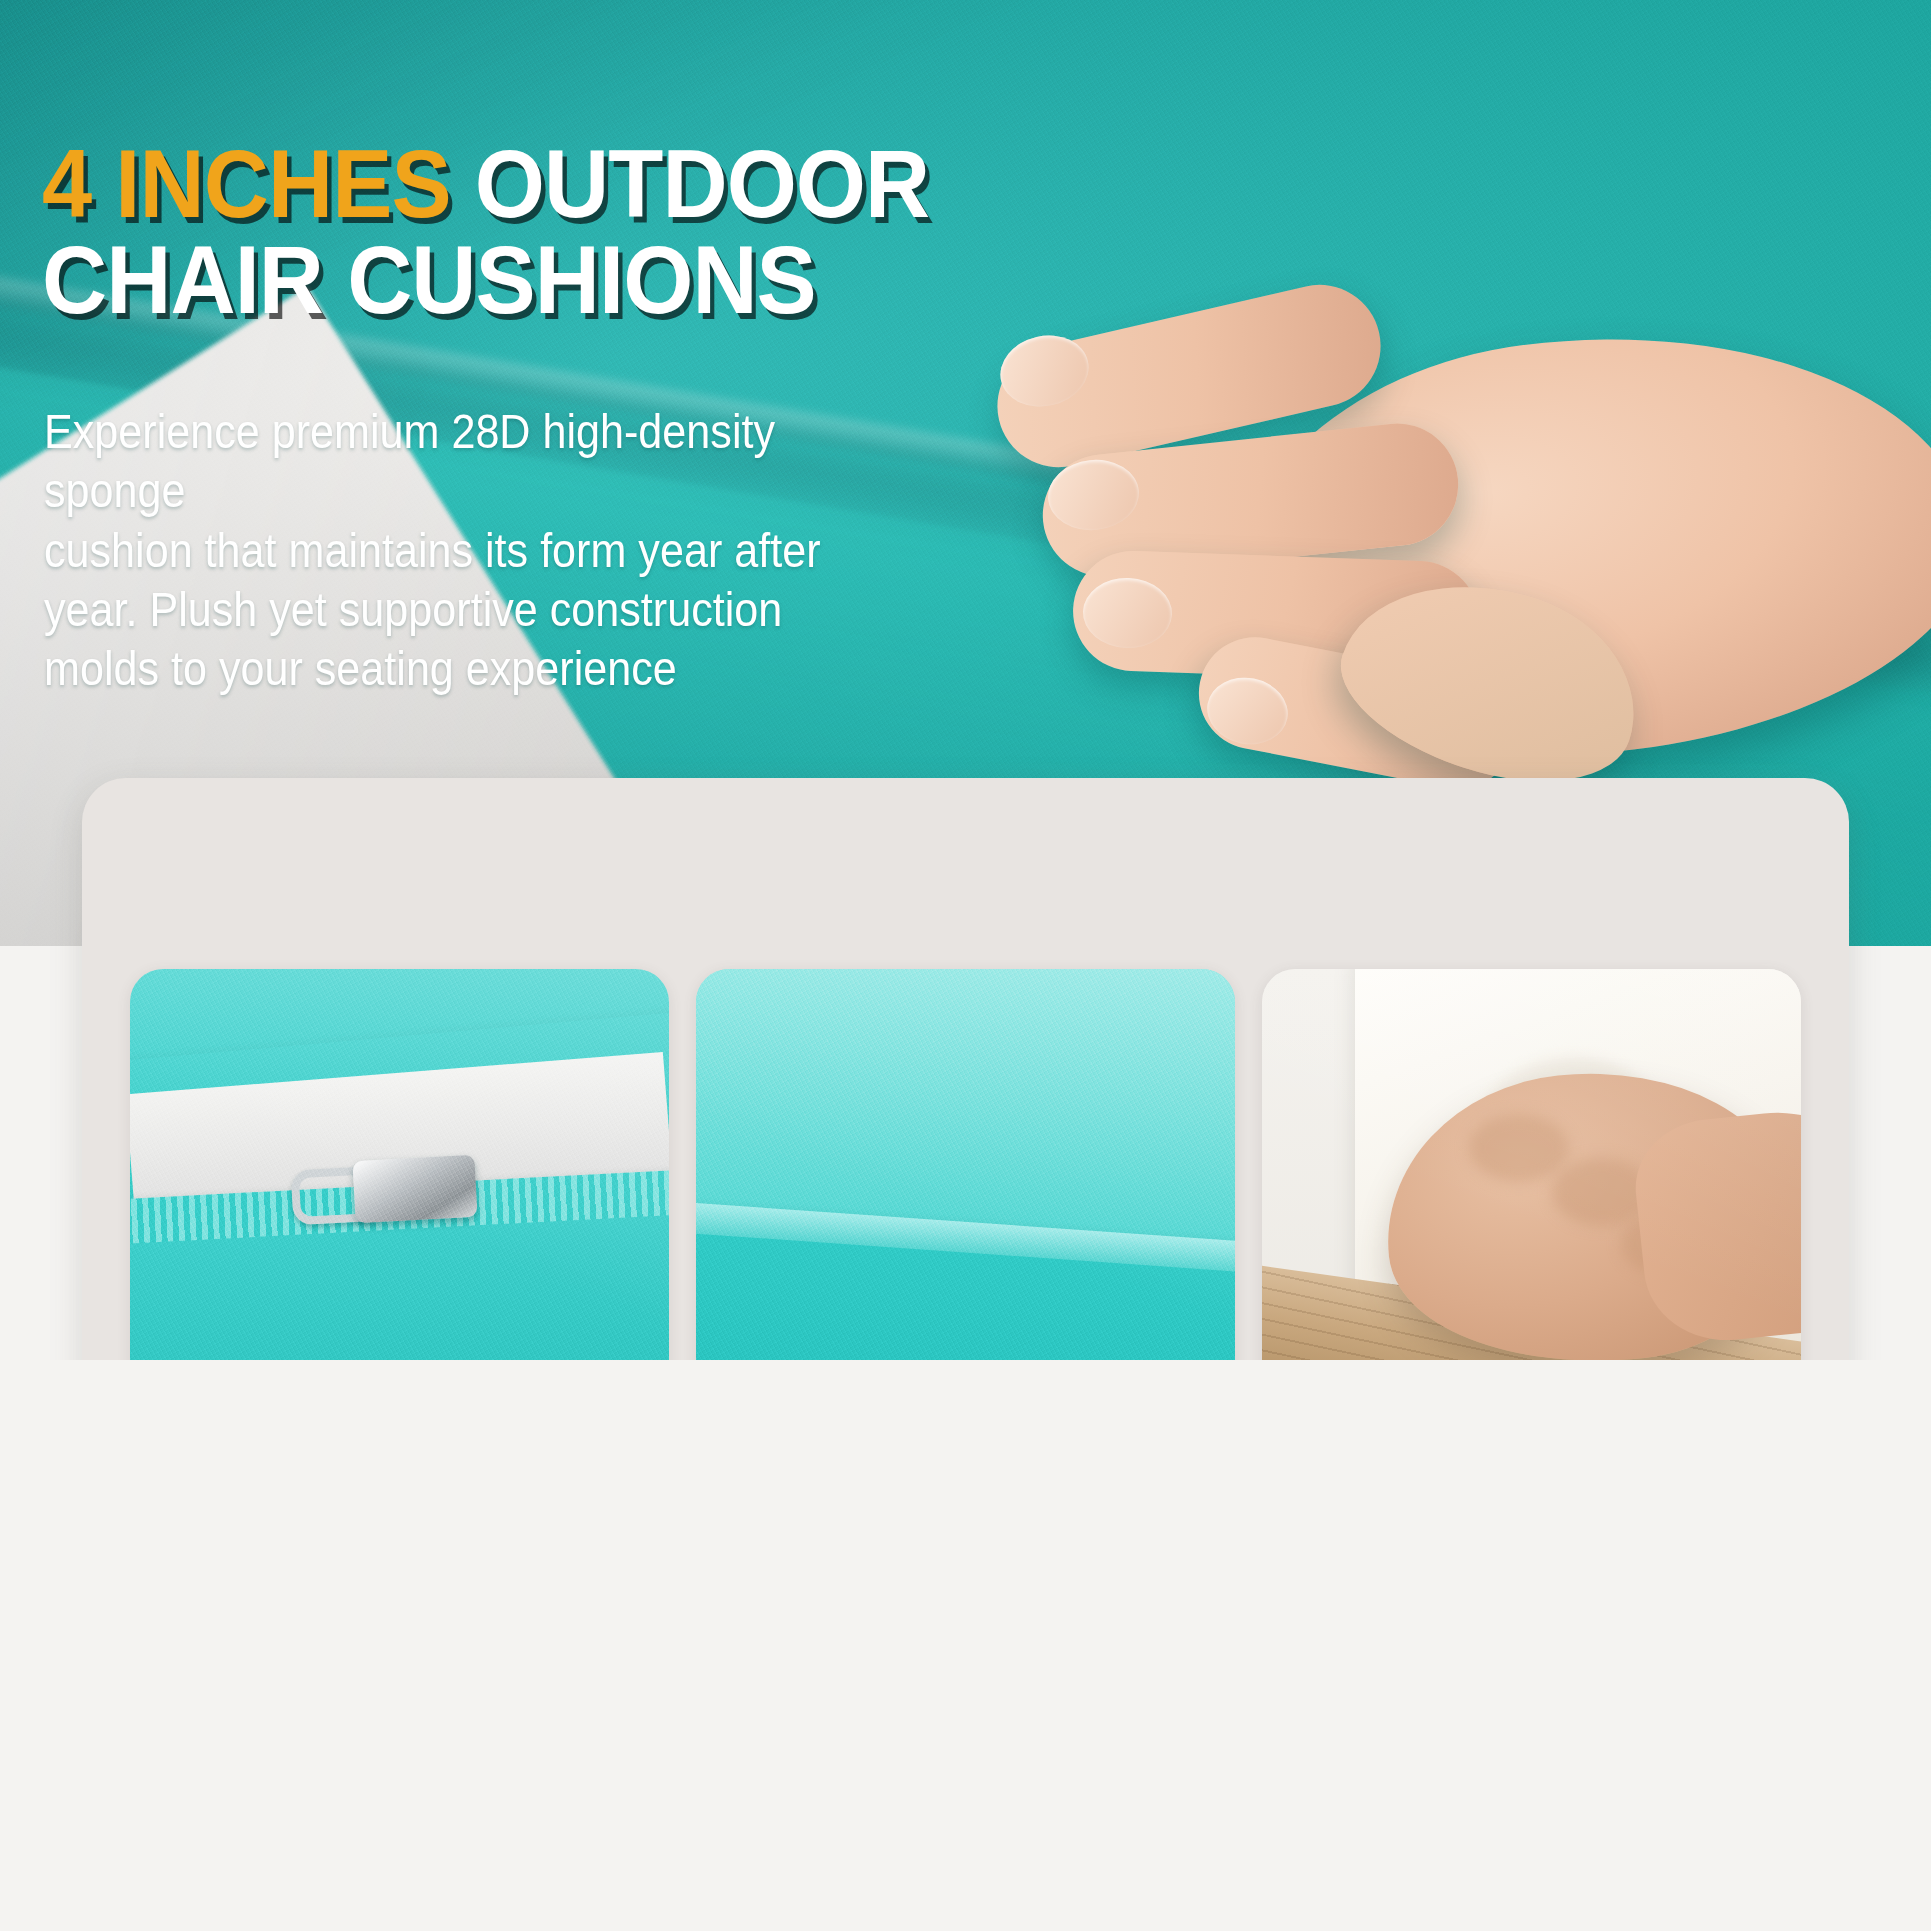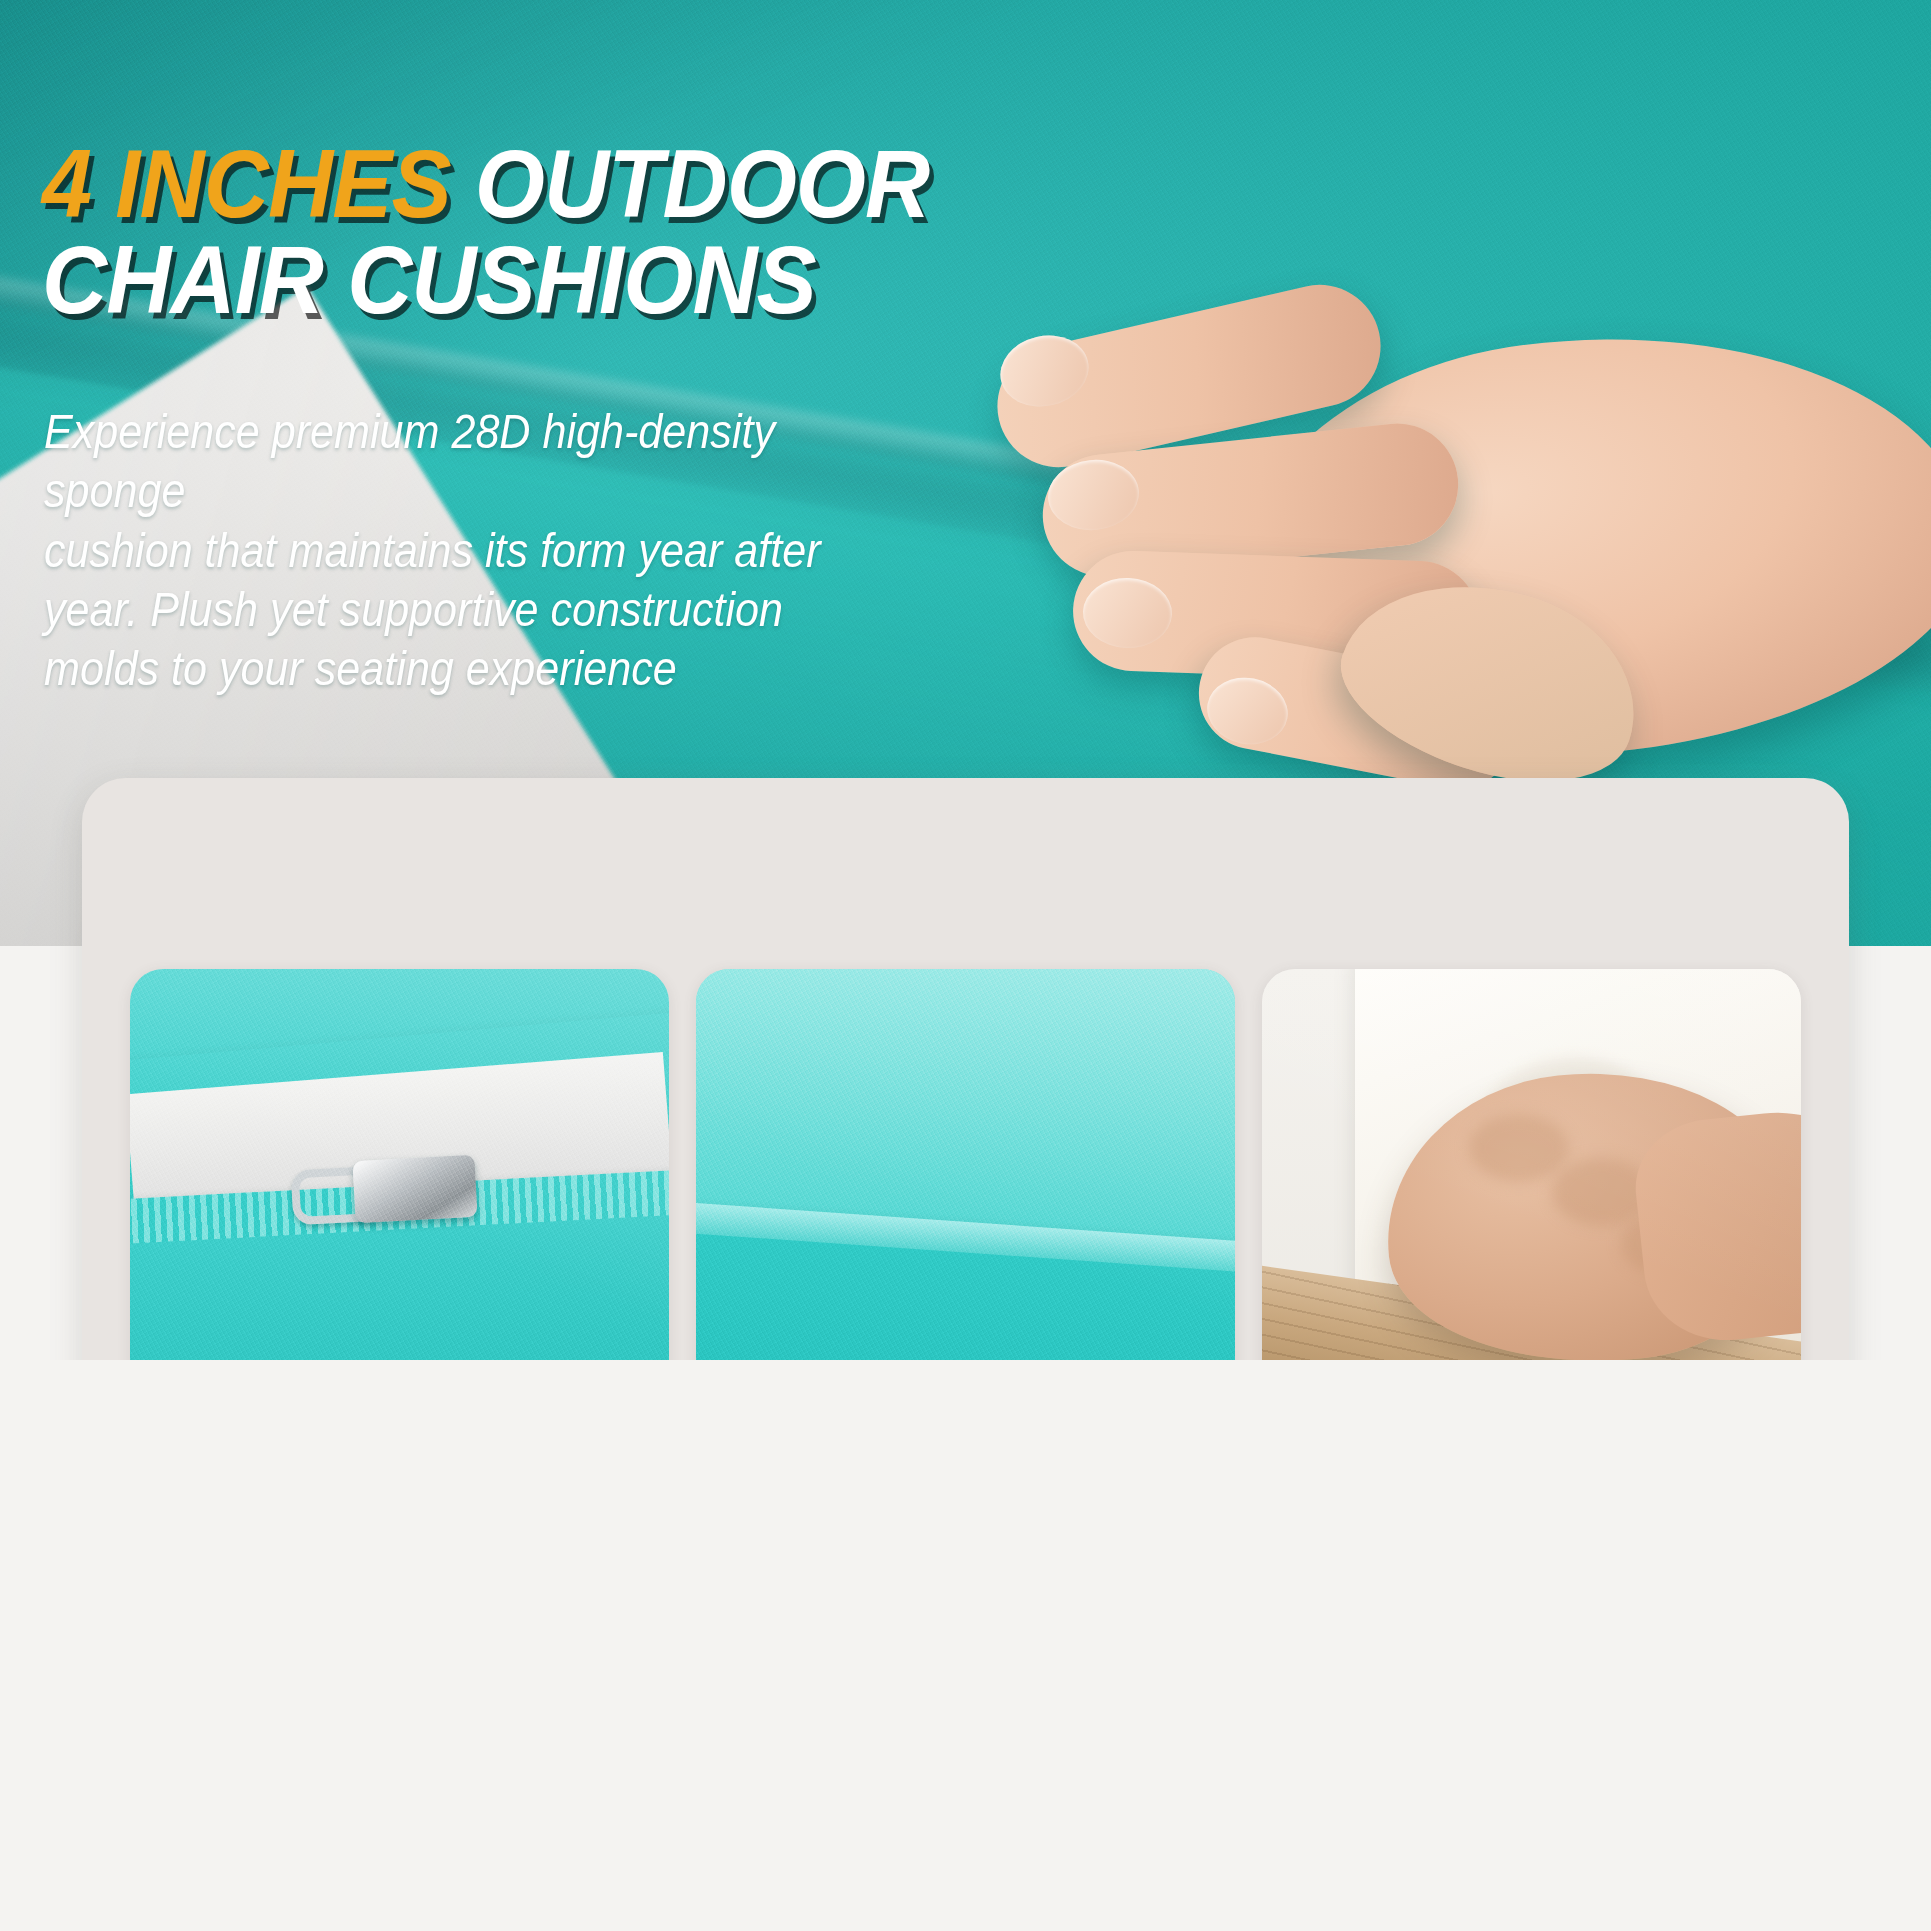--- a/index.html
+++ b/index.html
@@ -3,21 +3,21 @@
 <meta charset="utf-8">
 <style>
   html,body{margin:0;padding:0;}
   body{
     width:1931px;height:1931px;
     background:#f4f3f1;
     font-family:"Liberation Sans",sans-serif;
     overflow:hidden;
     position:relative;
   }
-  #stage{position:absolute;inset:0;width:1931px;height:1360px;overflow:hidden;font-style:italic;}
+  #stage{position:absolute;inset:0;width:1931px;height:1360px;overflow:hidden;}
 
   
   .hero{
     position:absolute;left:0;top:0;width:1931px;height:946px;
     overflow:hidden;
   }
   .hero-bg{
     position:absolute;left:0;top:0;width:1931px;height:946px;
     background:
       linear-gradient(128deg,#13a39f 0%,#17aaa6 18%,#1bb3ae 42%,#20bdb6 68%,#25c6bd 100%);

